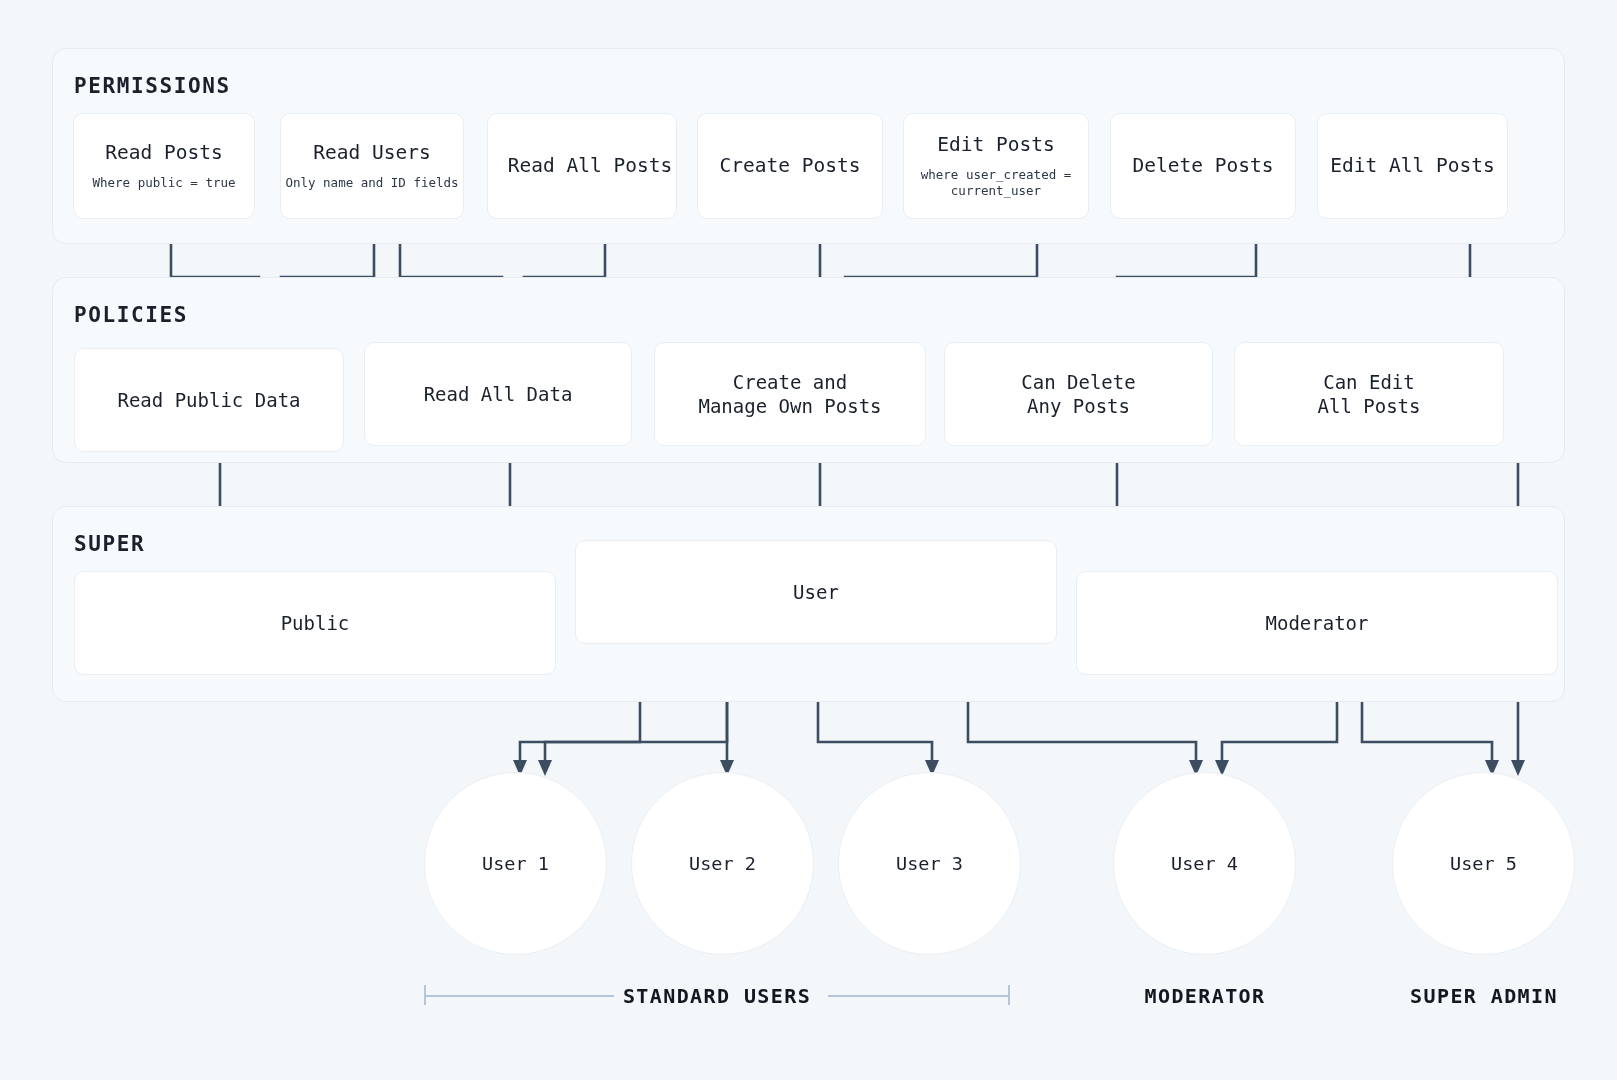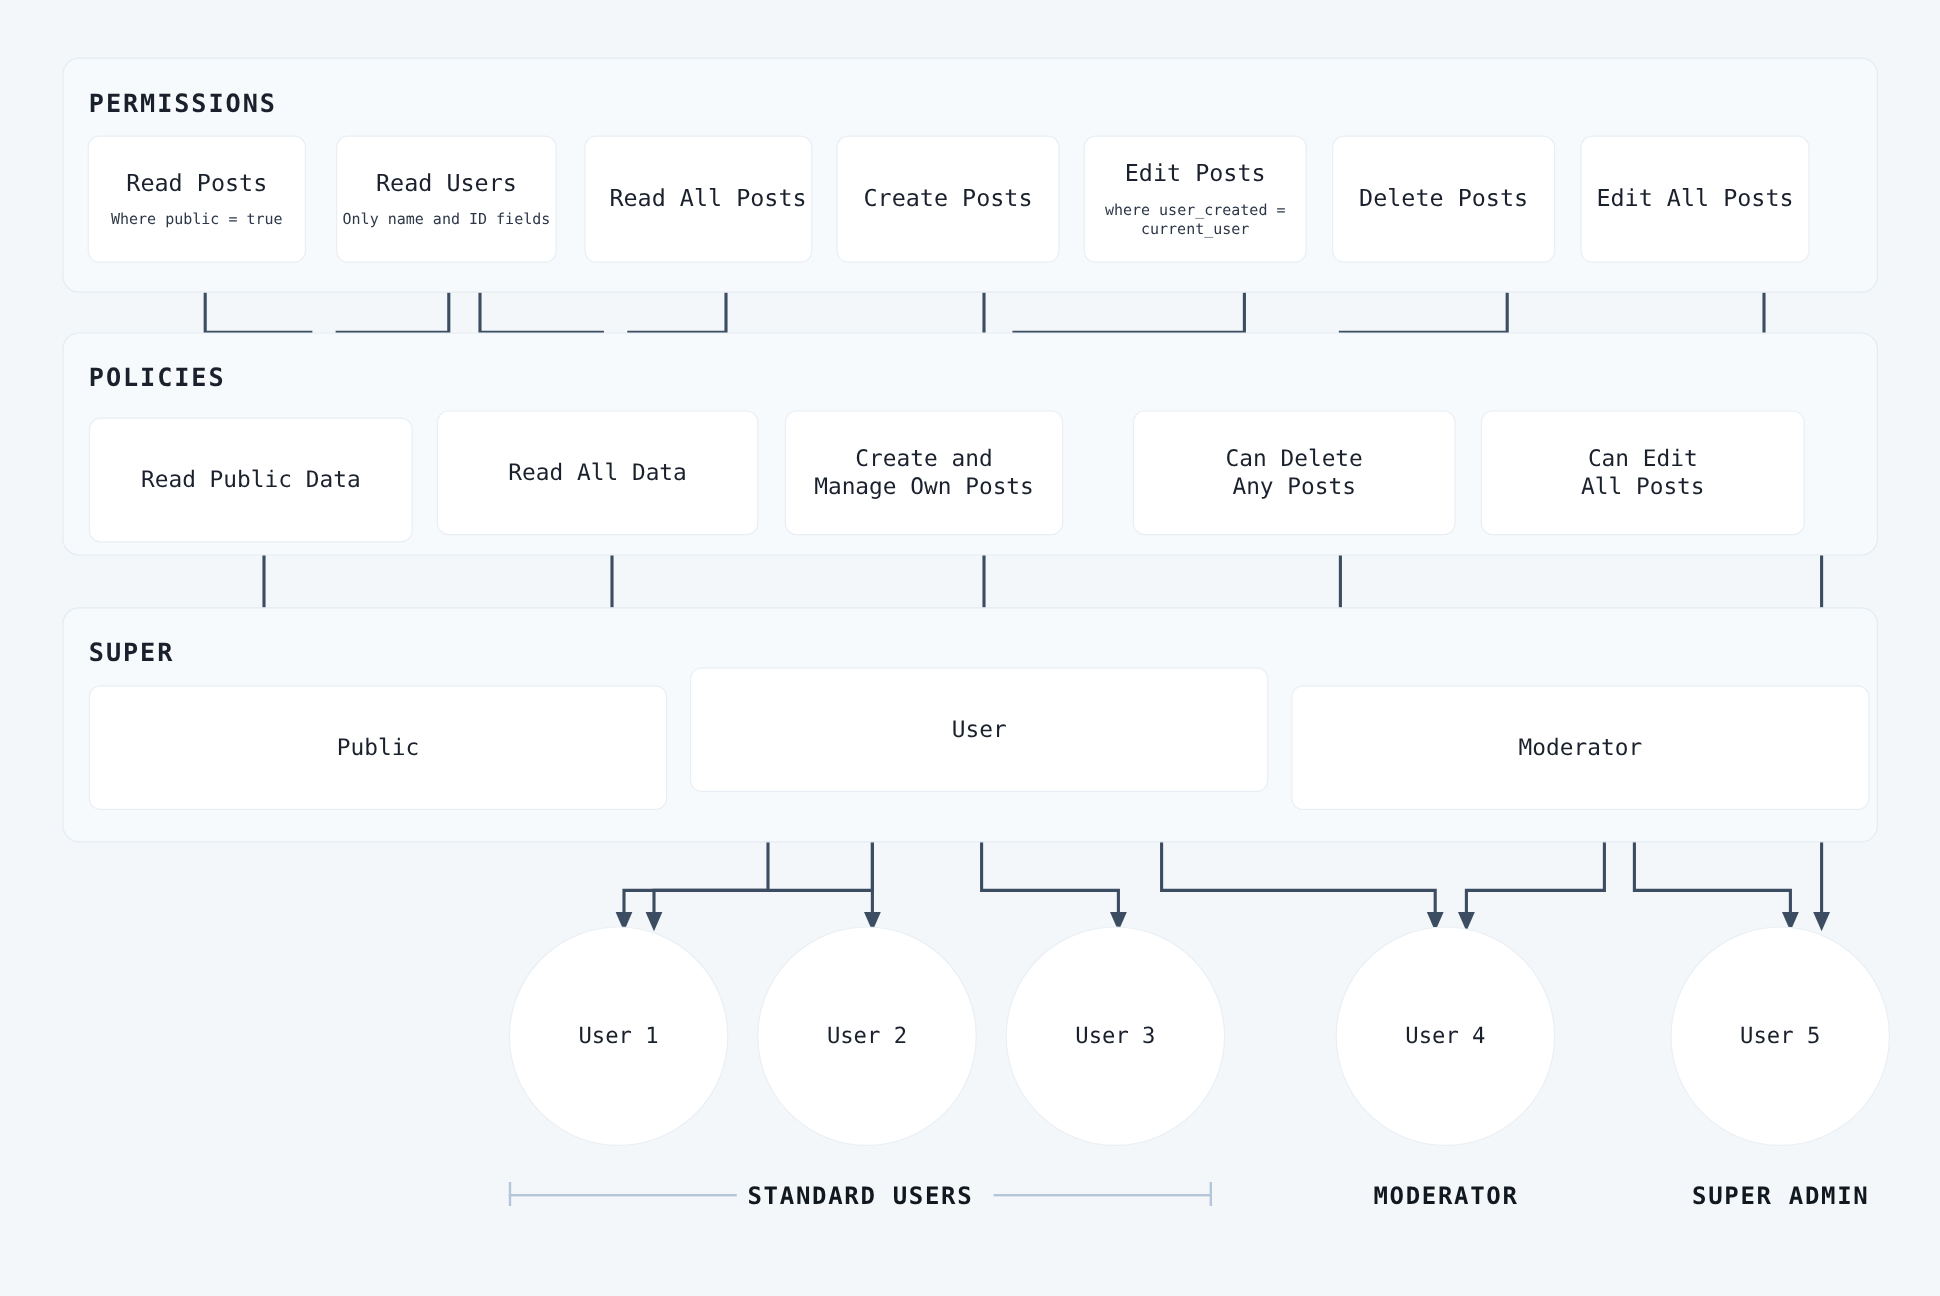--- a/index.html
+++ b/index.html
@@ -204,21 +204,21 @@
   <div class="panel-title" style="left:74px;top:303px;">POLICIES</div>
 
   <div class="card policy" style="left:74px;top:348px;width:270px;height:104px;">
     <div class="ttl">Read Public Data</div>
   </div>
 
   <div class="card policy" style="left:364px;top:342px;width:268px;height:104px;">
     <div class="ttl">Read All Data</div>
   </div>
 
-  <div class="card policy" style="left:654px;top:342px;width:232px;height:104px;justify-content:center;">
+  <div class="card policy" style="left:654px;top:342px;width:272px;height:104px;justify-content:center;">
     <div class="ttl">Create and
 Manage Own Posts</div>
   </div>
 
   <div class="card policy" style="left:944px;top:342px;width:269px;height:104px;">
     <div class="ttl">Can Delete
 Any Posts</div>
   </div>
 
   <div class="card policy" style="left:1234px;top:342px;width:270px;height:104px;">
@@ -226,21 +226,21 @@
 All Posts</div>
   </div>
 
   <div class="panel" style="left:52px;top:506px;width:1513px;height:196px;"></div>
   <div class="panel-title" style="left:74px;top:532px;">SUPER</div>
 
   <div class="card role" style="left:74px;top:571px;width:482px;height:104px;">
     <div class="ttl">Public</div>
   </div>
 
-  <div class="card role" style="left:575px;top:556px;width:482px;height:104px;">
+  <div class="card role" style="left:575px;top:540px;width:482px;height:104px;">
     <div class="ttl">User</div>
   </div>
 
   <div class="card role" style="left:1076px;top:571px;width:482px;height:104px;">
     <div class="ttl">Moderator</div>
   </div>
 
   <div class="ucircle" style="left:424px;top:772px;width:183px;height:183px;">
     <span>User 1</span>
   </div>

